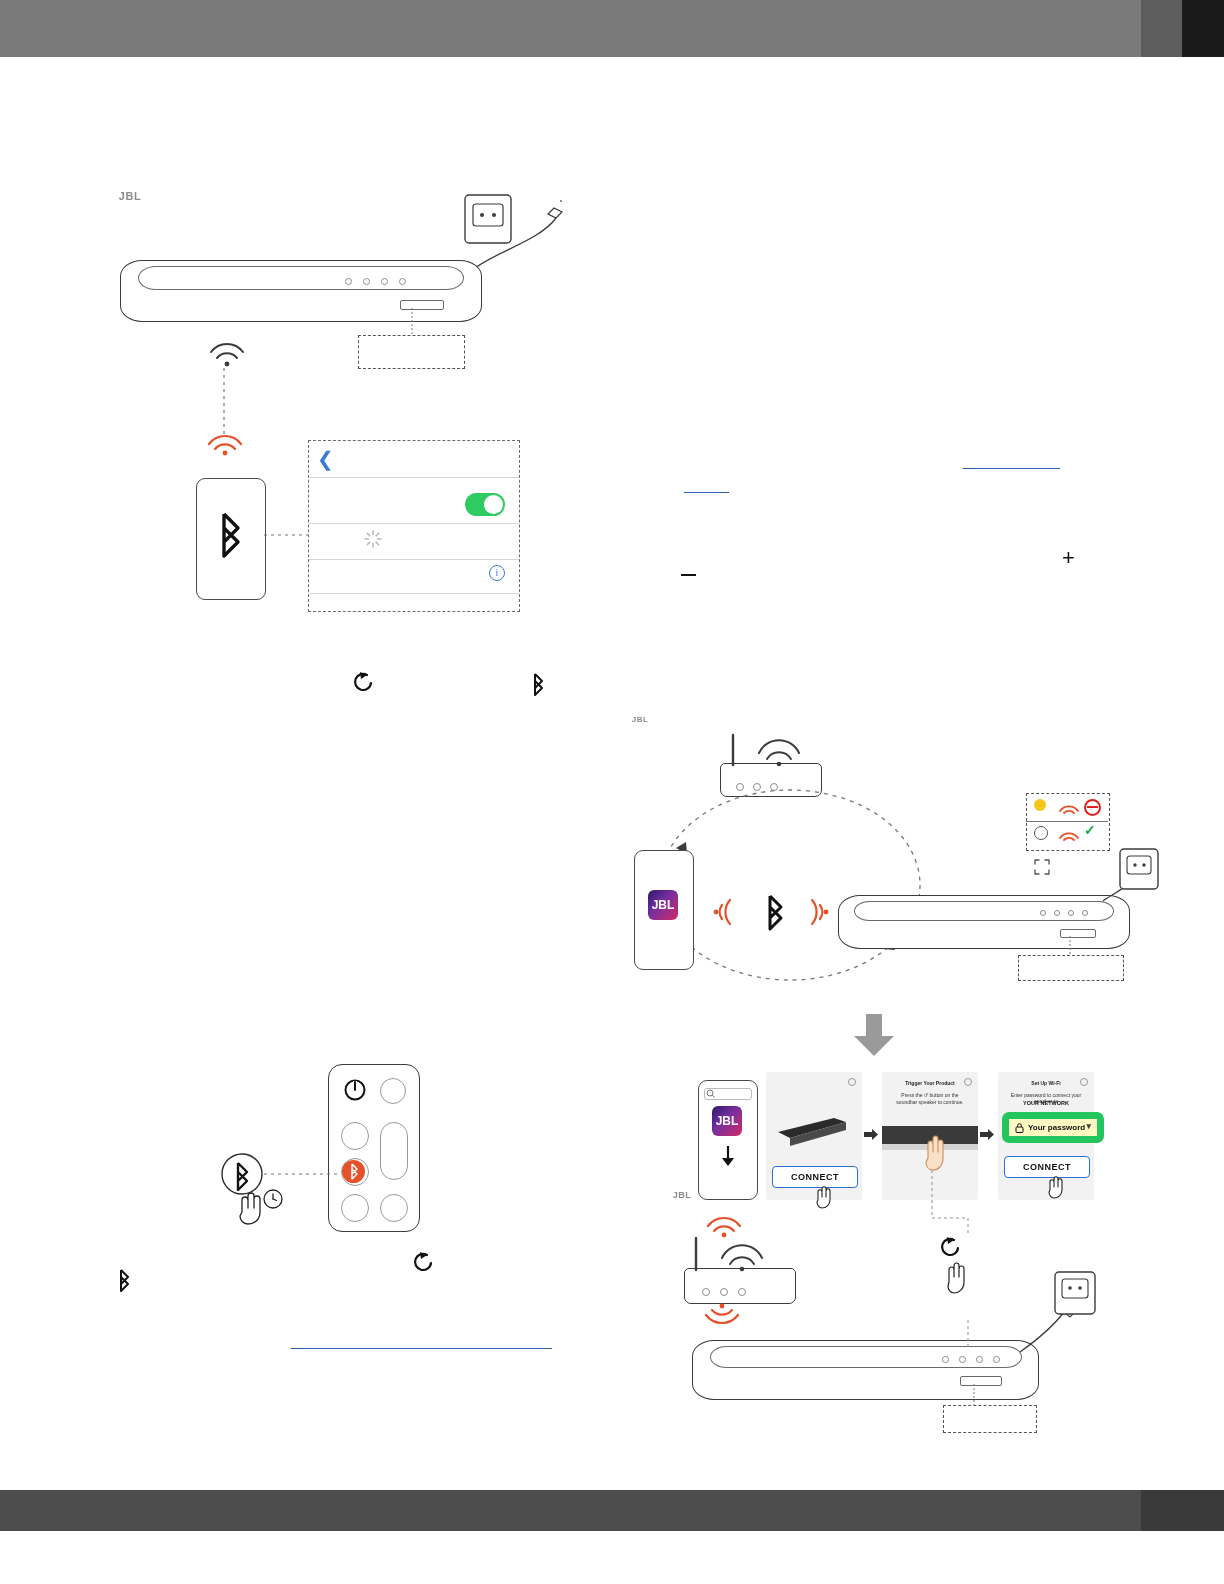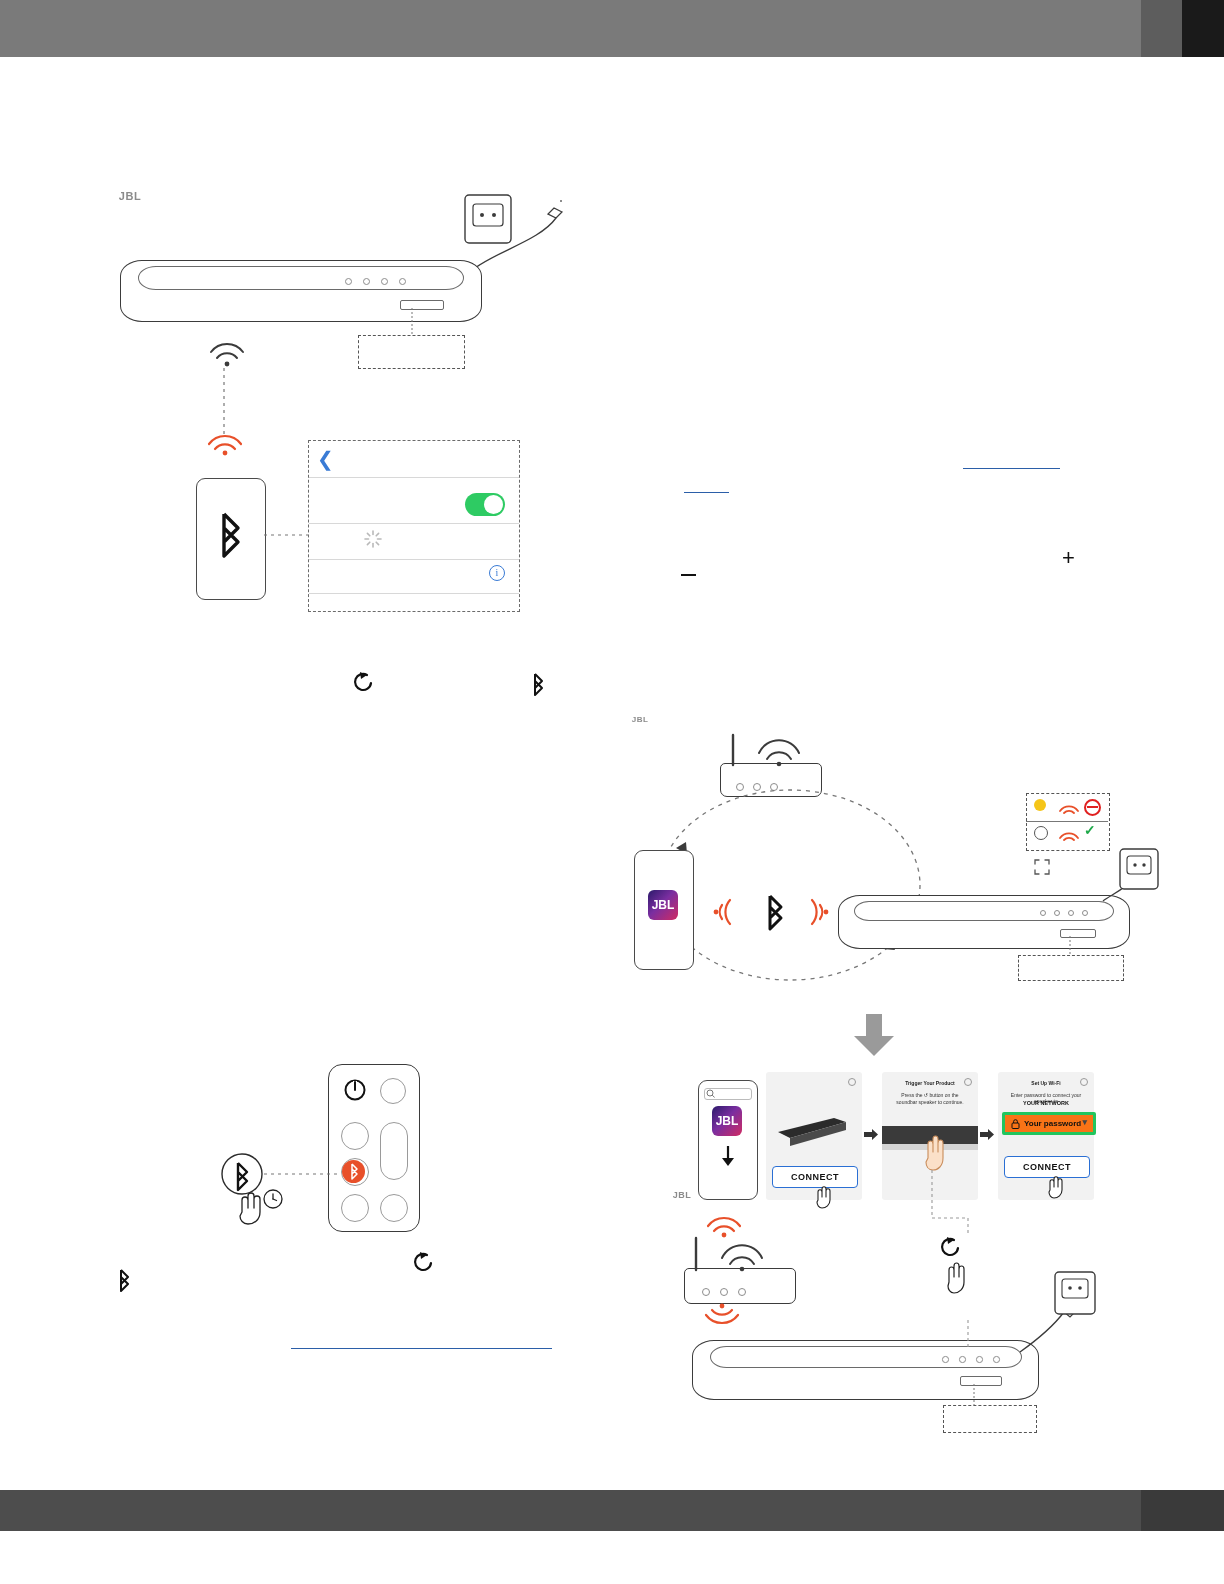--- a/index.html
+++ b/index.html
@@ -206,23 +206,23 @@
     border-radius: 4px;
     background: #fff;
     color: #111;
     font-size: 9px;
     font-weight: bold;
     text-align: center;
     letter-spacing: .5px;
   }
   .pw-field {
     position: absolute;
-    border: 3px solid #22c55e;
-    border-radius: 2px;
-    background: #f97316;
+    border: 7px solid #22c55e;
+    border-radius: 7px;
+    background: #fef9c3;
     font-size: 8px;
     color: #111;
     font-weight: bold;
   }
   .jbl-app-icon {
     position: absolute;
     border-radius: 6px;
     background: linear-gradient(135deg,#2b1a6b 0%,#7a2ea0 45%,#d02b63 100%);
     color: #fff;
     font-weight: bold;

